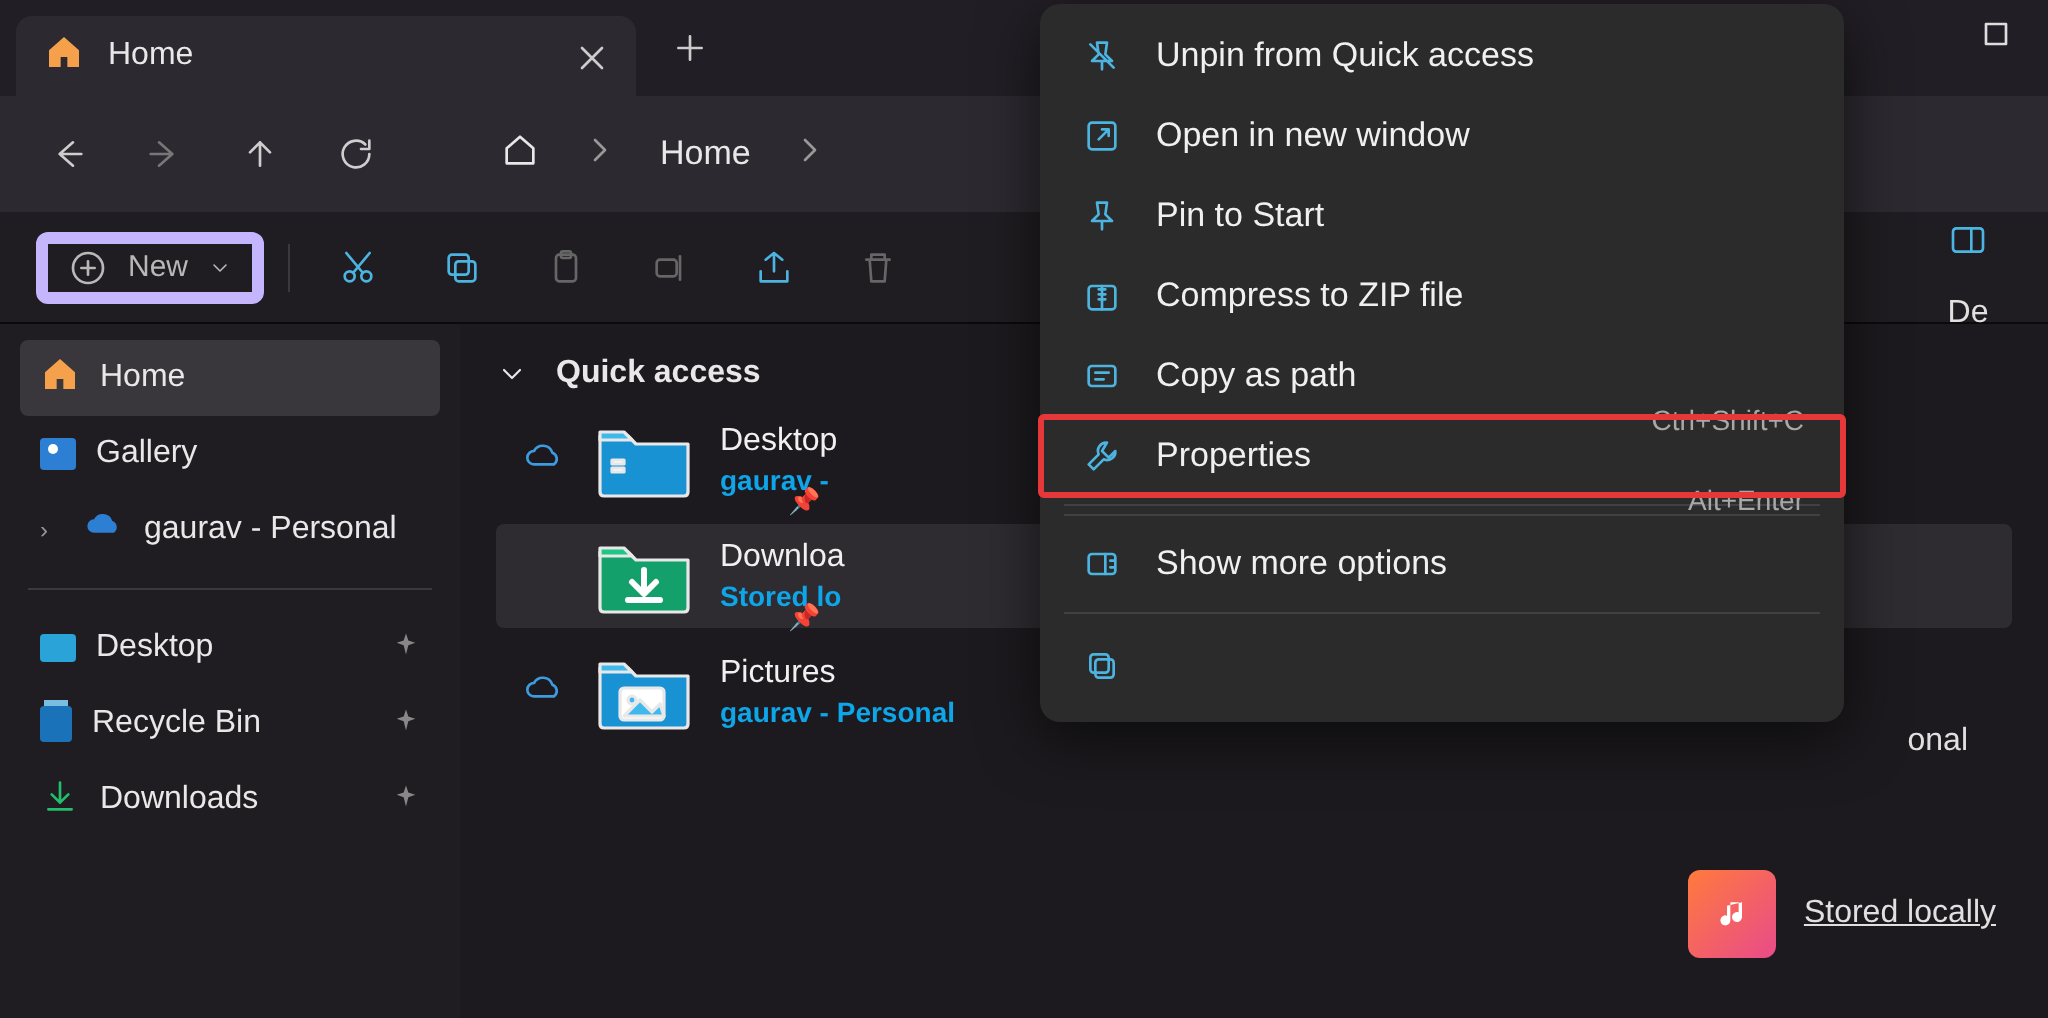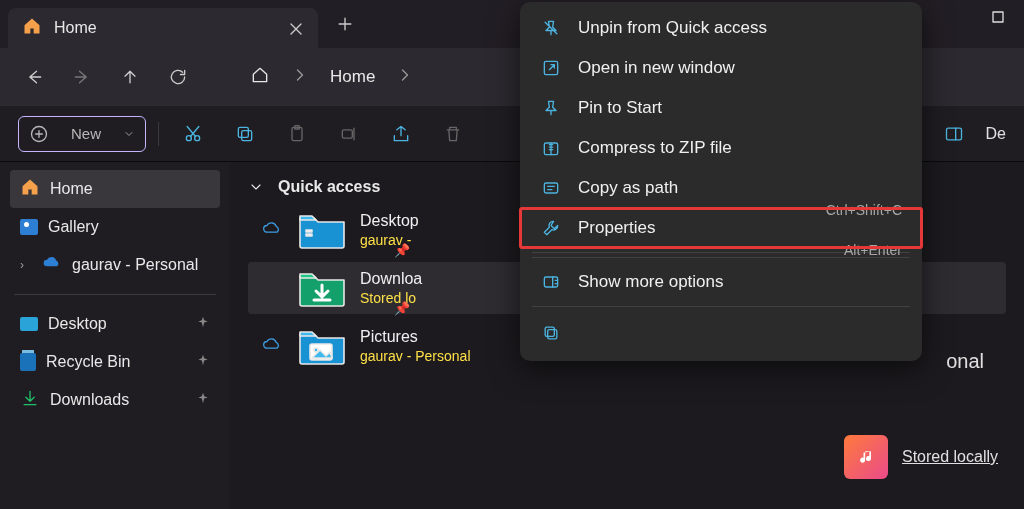--- a/index.html
+++ b/index.html
@@ -63,33 +63,33 @@
       height: 56px;
       background: #1f1d21;
       display: flex;
       align-items: center;
       gap: 8px;
       padding: 0 18px;
       border-bottom: 1px solid #0a0a0a;
     }
     .new-btn {
       height: 36px;
-      border: 1px solid #c4b5fd;
+      border: 6px solid #c4b5fd;
       border-radius: 6px;
       display: flex;
       align-items: center;
-      gap: 22px;
+      gap: 10px;
       padding: 0 10px;
       color: #b8b8b8;
       font-size: 15px;
     }
     .tool-icon-btn { width: 44px; height: 36px; display: flex; align-items: center; justify-content: center; color: #4cb4e0; }
     .tool-icon-btn.dim { color: #666; }
     .tool-sep { width: 1px; height: 24px; background: #3a3a3a; margin: 0 4px; }
-    .toolbar-right { margin-left: auto; display: flex; align-items: center; gap: 10px; }
+    .toolbar-right { margin-left: auto; display: flex; align-items: center; gap: 10px; flex-direction: column; }
 
     
     .body-area { display: flex; height: calc(509px - 48px - 58px - 56px); }
 
     
     .sidebar {
       width: 230px;
       background: #1f1d21;
       padding: 8px 10px;
       overflow: hidden;
@@ -128,34 +128,34 @@
     .q-item.hover { background: #2e2c31; }
     .q-cloud { width: 22px; color: #3d9ce0; font-size: 18px; }
     .folder-icon {
       width: 48px; height: 40px;
       border-radius: 4px;
       position: relative;
     }
     .folder-icon svg { width: 48px; height: 40px; }
     .q-text { display: flex; flex-direction: column; gap: 2px; }
     .q-name { font-size: 16px; color: #f0f0f0; }
-    .q-sub { font-size: 14px; color: #fde047; }
+    .q-sub { font-size: 14px; color: #0ea5e9; font-weight: bold; }
     .q-pin-small { position: absolute; left: 146px; bottom: -2px; color: #888; font-size: 13px; }
 
     .right-card {
       position: absolute;
       right: 26px;
       bottom: 30px;
       display: flex;
       align-items: center;
       gap: 14px;
     }
     .music-icon { width: 44px; height: 44px; border-radius: 6px; background: linear-gradient(135deg, #ff7a3d, #e94b8a); display: flex; align-items: center; justify-content: center; }
     .stored-label { font-size: 16px; color: #e0e0e0; text-decoration: underline; }
-    .right-badge { position: absolute; right: 40px; top: 188px; color: #e0e0e0; font-size: 20px; }
+    .right-badge { position: absolute; right: 40px; top: 200px; color: #e0e0e0; font-size: 16px; }
 
     
     .ctxmenu {
       position: absolute;
       left: 520px;
       top: 2px;
       width: 402px;
       background: #2b2b2b;
       border-radius: 10px;
       box-shadow: 0 8px 30px rgba(0,0,0,0.6);

